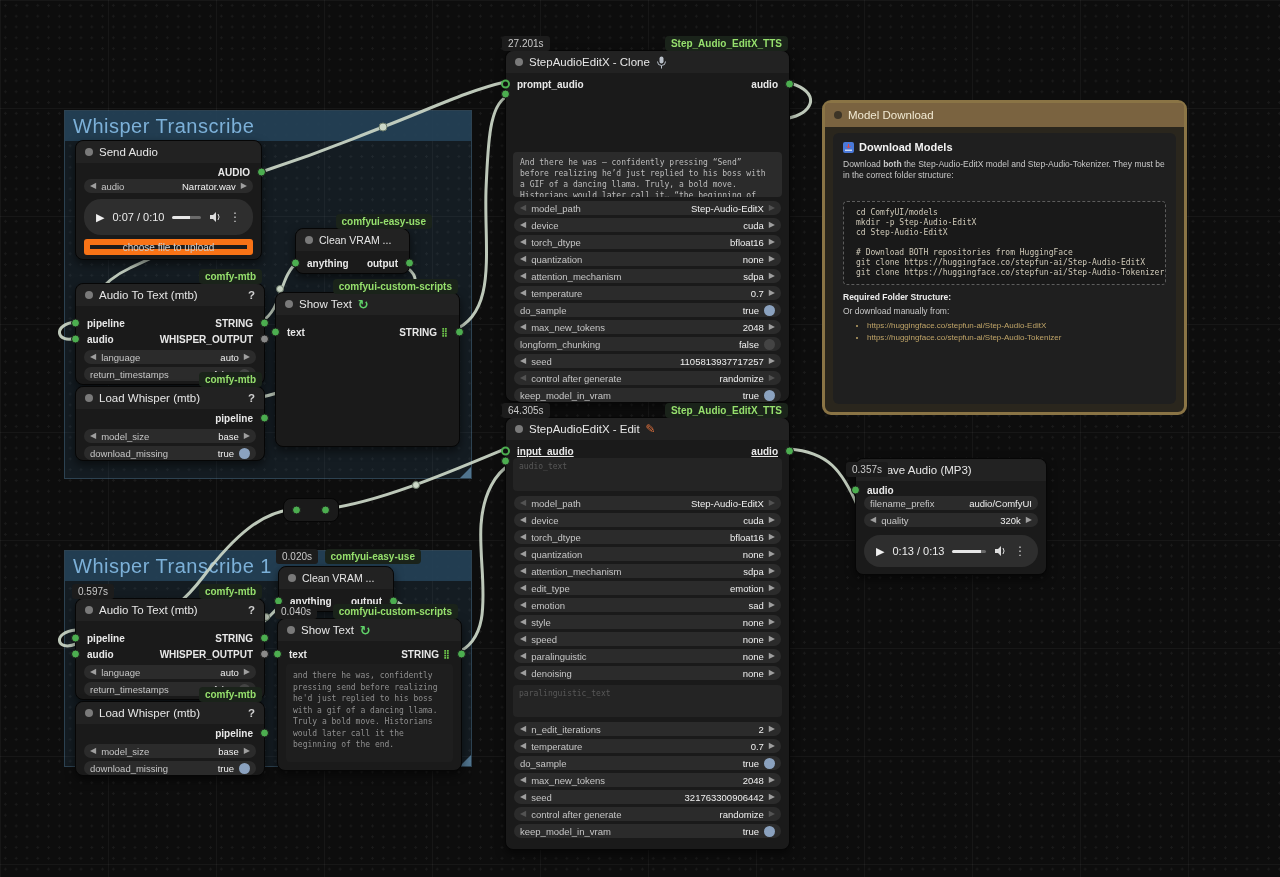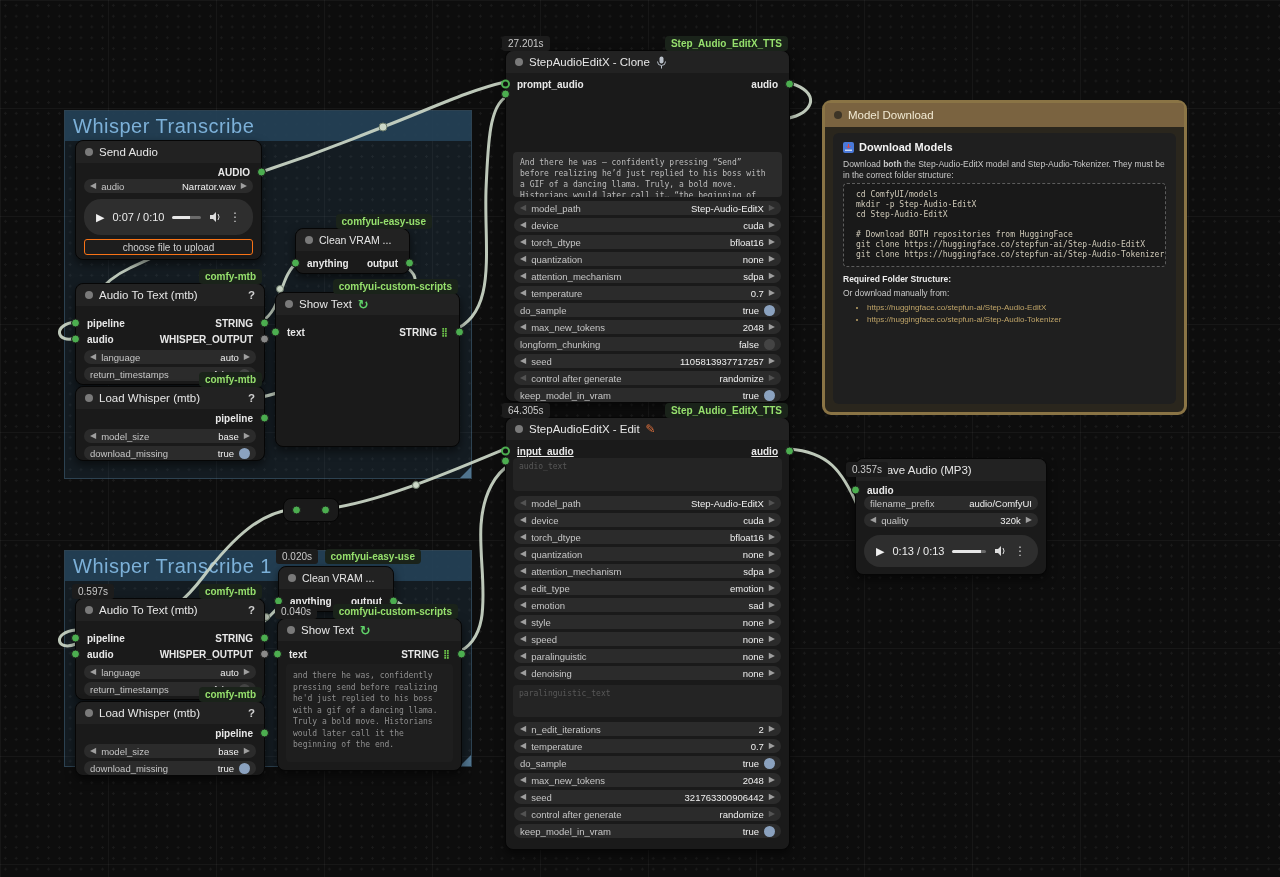--- a/index.html
+++ b/index.html
@@ -52,35 +52,35 @@
     padding:5px 7px;box-sizing:border-box;overflow:hidden;}
   .stext{position:absolute;background:#1e1e1e;border-radius:4px;
     font-family:"DejaVu Sans Mono",monospace;font-size:8px;line-height:11.5px;color:#8f8f8f;
     padding:6px 7px;box-sizing:border-box;overflow:hidden;}
   .player{position:absolute;background:#2e2e2e;border-radius:17px;display:flex;align-items:center;
     gap:8px;padding:0 12px;box-sizing:border-box;color:#e8e8e8;}
   .pplay{color:#f0f0f0;font-size:11px;cursor:pointer;}
   .ptime{font-size:11px;color:#ececec;white-space:nowrap;}
   .ptrack{height:3px;border-radius:2px;flex:1;background:linear-gradient(90deg,#e6e6e6 0 62%,#6a6a6a 62%);}
   .pkebab{color:#cfcfcf;font-size:12px;}
-  .upload{position:absolute;background:#1d1d1d;border:1px solid #f97316;border-radius:3px;
+  .upload{position:absolute;background:#1d1d1d;border:6px solid #f97316;border-radius:3px;
     color:#cfcfcf;font-size:10px;display:flex;align-items:center;justify-content:center;box-sizing:border-box;}
   .gridic{font-family:"DejaVu Sans",sans-serif;color:#6cc24a;font-size:9px;margin-left:4px;}
   .reficon{color:#5fd068;font-weight:bold;font-size:13px;font-family:"DejaVu Sans",sans-serif;}
   .pencil{color:#e0703c;font-size:12px;font-family:"DejaVu Sans",sans-serif;}
   .reroute{position:absolute;background:#1a1a1a;border:1px solid #060606;border-radius:8px;}
   
   .note{position:absolute;background:#2a261d;border:3px solid #8a7445;border-radius:8px;box-sizing:border-box;}
   .nhead{height:24px;background:#7a6340;display:flex;align-items:center;gap:6px;padding:0 9px;
     border-radius:4px 4px 0 0;color:#f1e9d2;font-size:11.5px;}
   .nhead .cdot{background:#3c3categories426;background:#3c3426;}
   .npanel{position:absolute;left:8px;right:8px;top:30px;bottom:8px;background:#1f1f1f;
     border-radius:6px;padding:8px 10px;box-sizing:border-box;color:#c9c9c9;overflow:hidden;}
   .nheading{font-size:11px;font-weight:bold;color:#f2f2f2;display:flex;align-items:center;gap:5px;margin-bottom:6px;}
-  .npara{font-size:8.5px;line-height:11px;margin-bottom:2px;}
+  .npara{font-size:8.5px;line-height:11px;margin-bottom:20px;}
   .ncode{background:#191919;border:1px dashed #5c5c5c;border-radius:4px;padding:6px 12px;
     font-family:"DejaVu Sans Mono",monospace;font-size:8px;line-height:10px;color:#cfc9b8;margin-bottom:7px;}
   .cline{white-space:pre;min-height:10px;}
   .nlabel{font-size:8.5px;font-weight:bold;color:#ececec;margin-bottom:4px;}
   .nlinks{margin:2px 0 0 24px;padding:0;font-size:8px;line-height:12px;color:#bfa468;}
   .nlinks li{list-style:disc;}
 </style>
 </head>
 <body>
 

